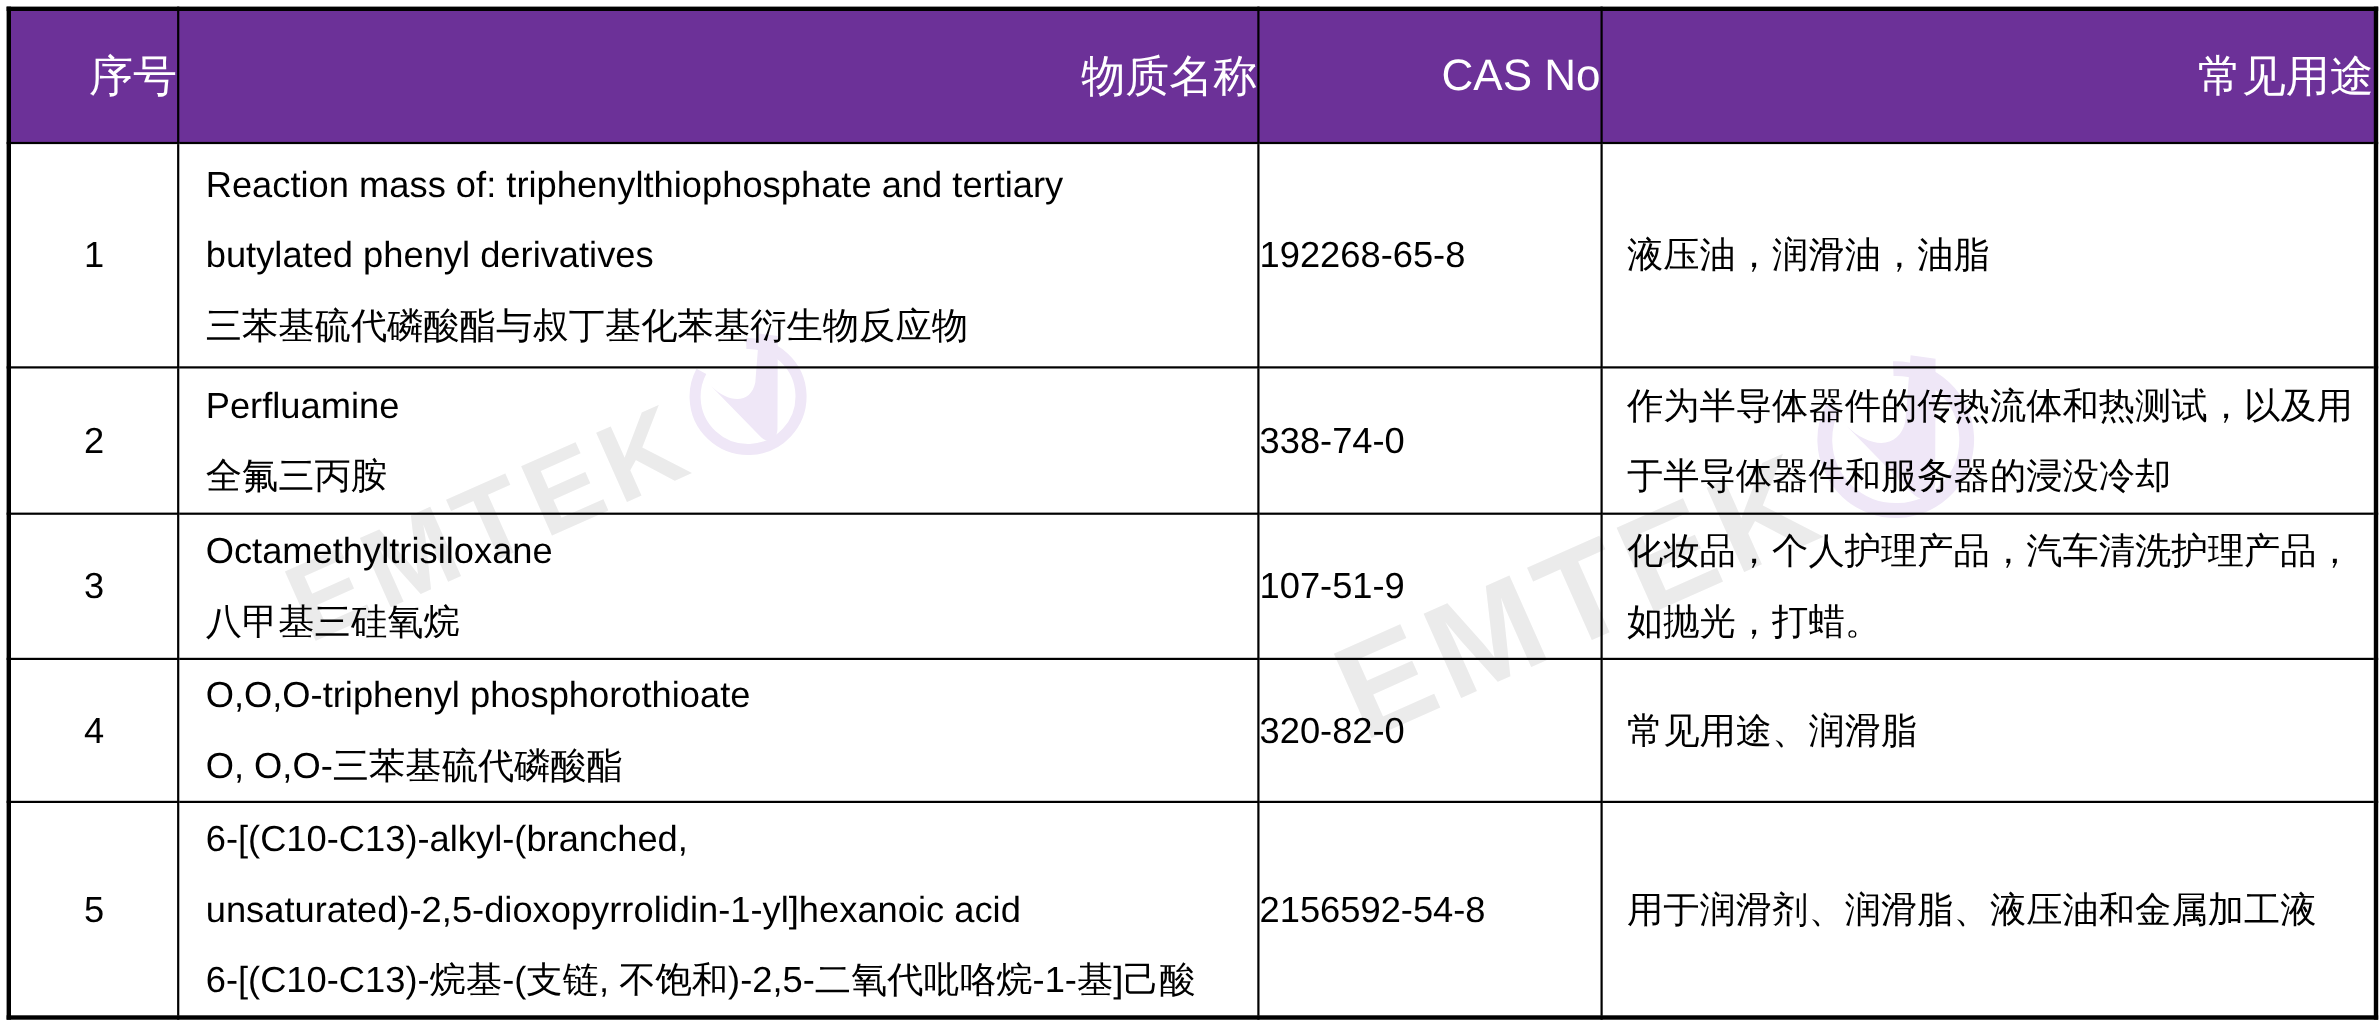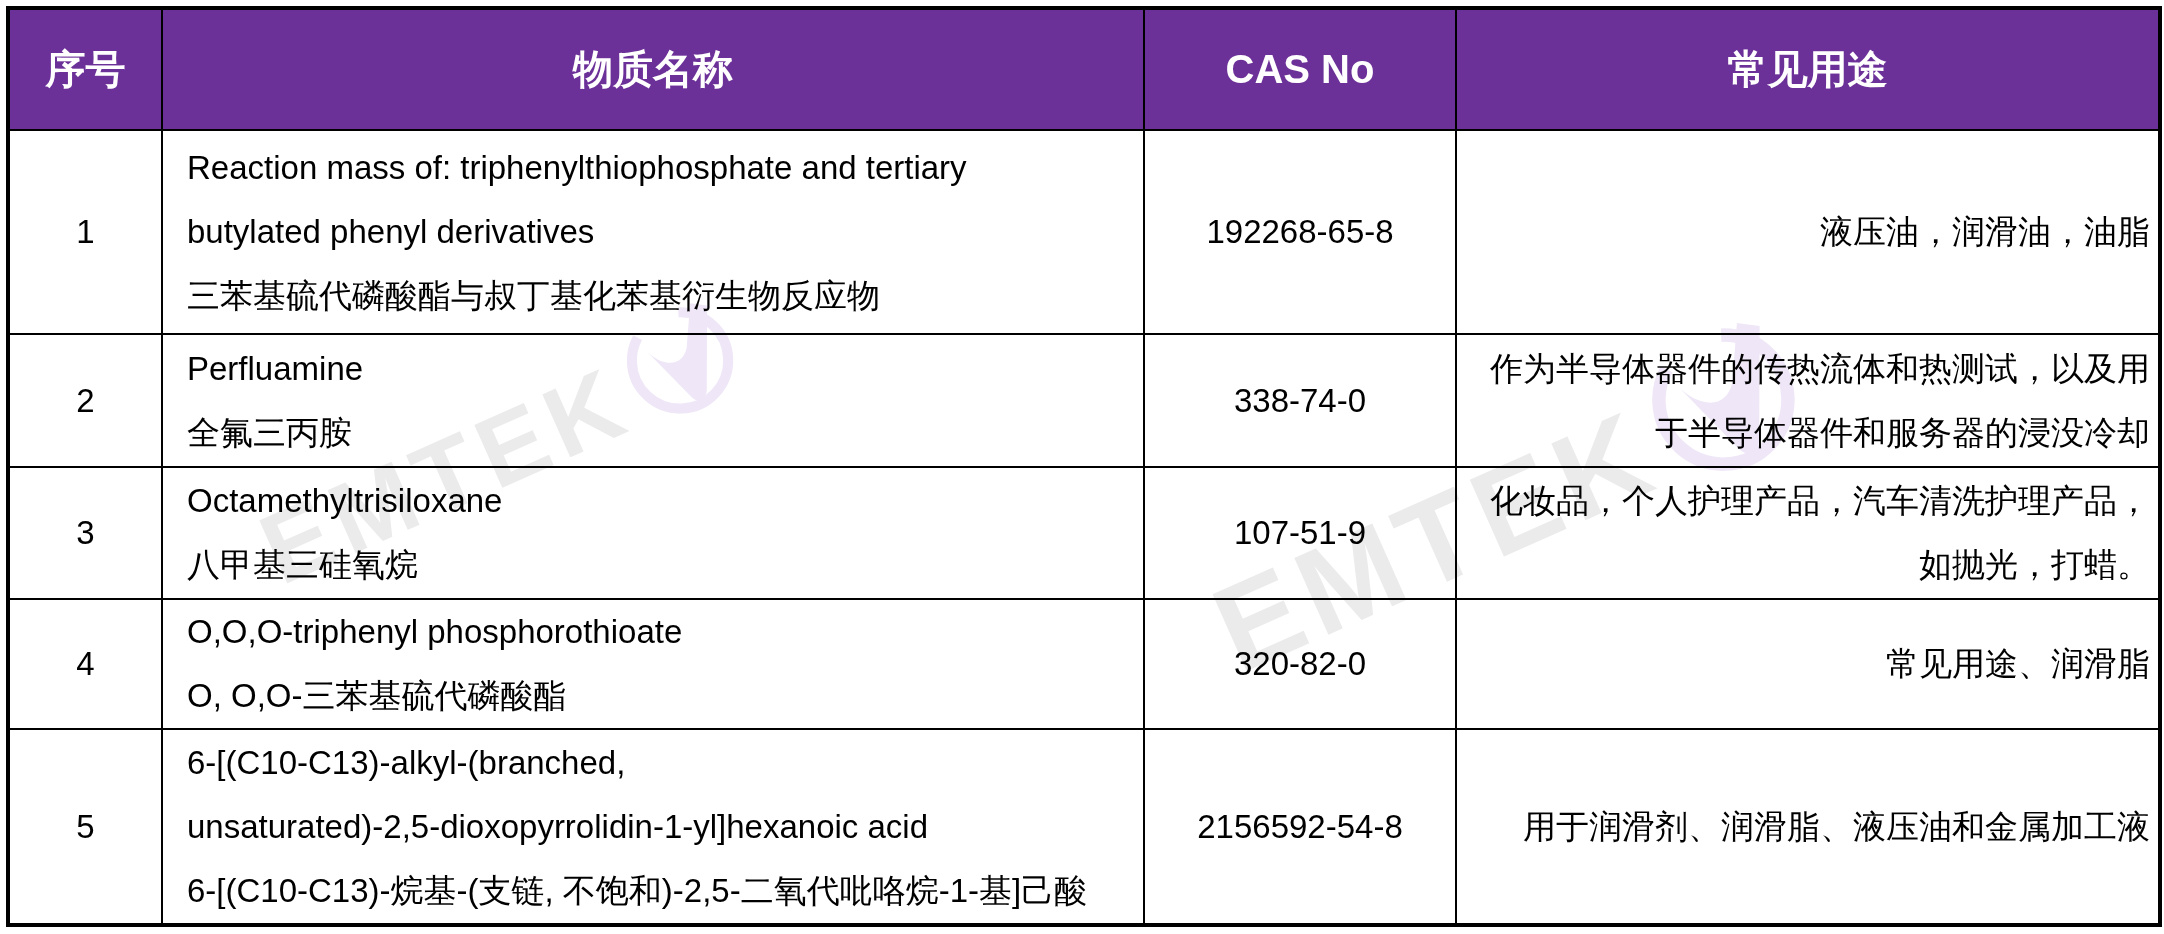--- a/index.html
+++ b/index.html
@@ -34,32 +34,32 @@
   
   table{
     position:absolute;left:6px;top:6px;z-index:1;
     width:2152px;border-collapse:collapse;table-layout:fixed;
     border:4px solid var(--grid);
   }
   th,td{border:2px solid var(--grid);vertical-align:middle;}
   thead tr{height:122px;}
   th{
     background:var(--header_bg);color:var(--header_text);
-    font-size:40px;font-weight:bold;text-align:center;
+    font-size:40px;font-weight:normal;text-align:right;
   }
   tbody tr:nth-child(1){height:204px;}
   tbody tr:nth-child(2){height:133px;}
   tbody tr:nth-child(3){height:132px;}
   tbody tr:nth-child(4){height:130px;}
   tbody tr:nth-child(5){height:196px;}
   td{font-size:33px;line-height:64px;background:transparent;overflow:hidden;}
   td.c-index{text-align:center;}
   td.c-name{text-align:left;padding-left:24px;padding-right:10px;}
-  td.c-cas{text-align:center;}
-  td.c-uses{text-align:right;padding-left:22px;padding-right:8px;}
+  td.c-cas{text-align:left;}
+  td.c-uses{text-align:left;padding-left:22px;padding-right:8px;}
   .line{white-space:nowrap;line-height:64px;}
 </style>
 </head>
 <body>
 
 <div class="page">
 
   <div class="watermark wm1">
     <span class="wm-text">EMTEK</span>
     <svg class="wm-logo" viewBox="0 0 100 100" aria-hidden="true">

